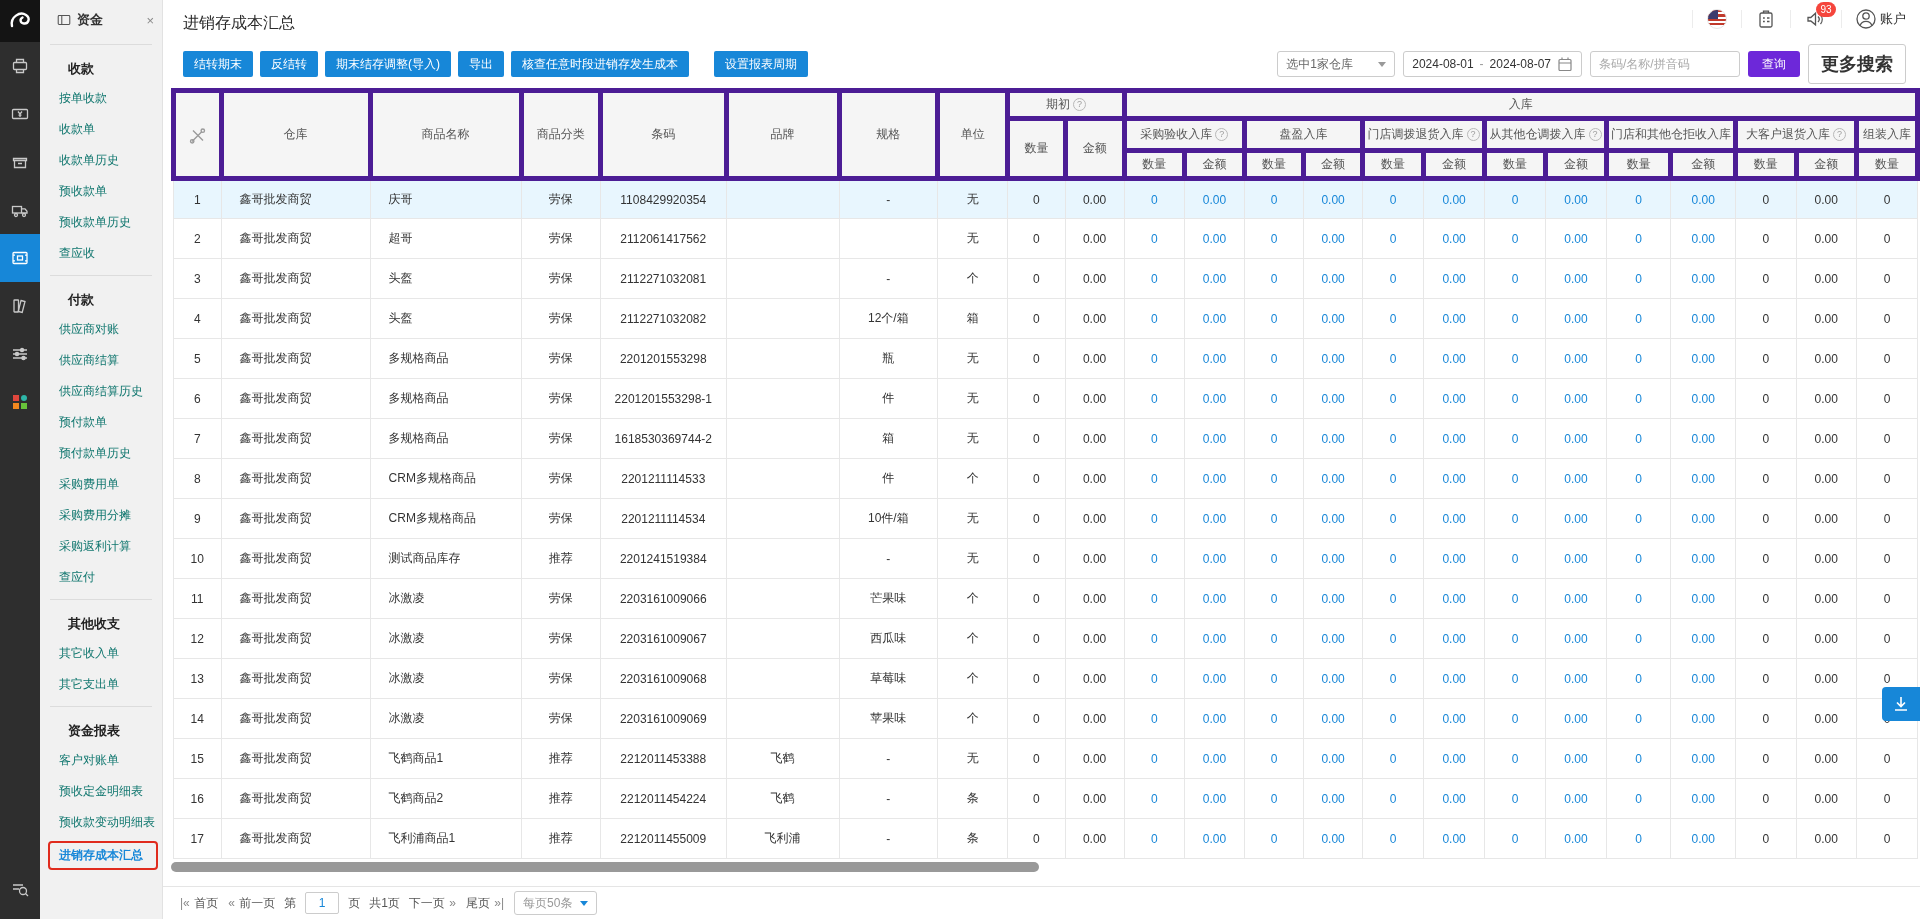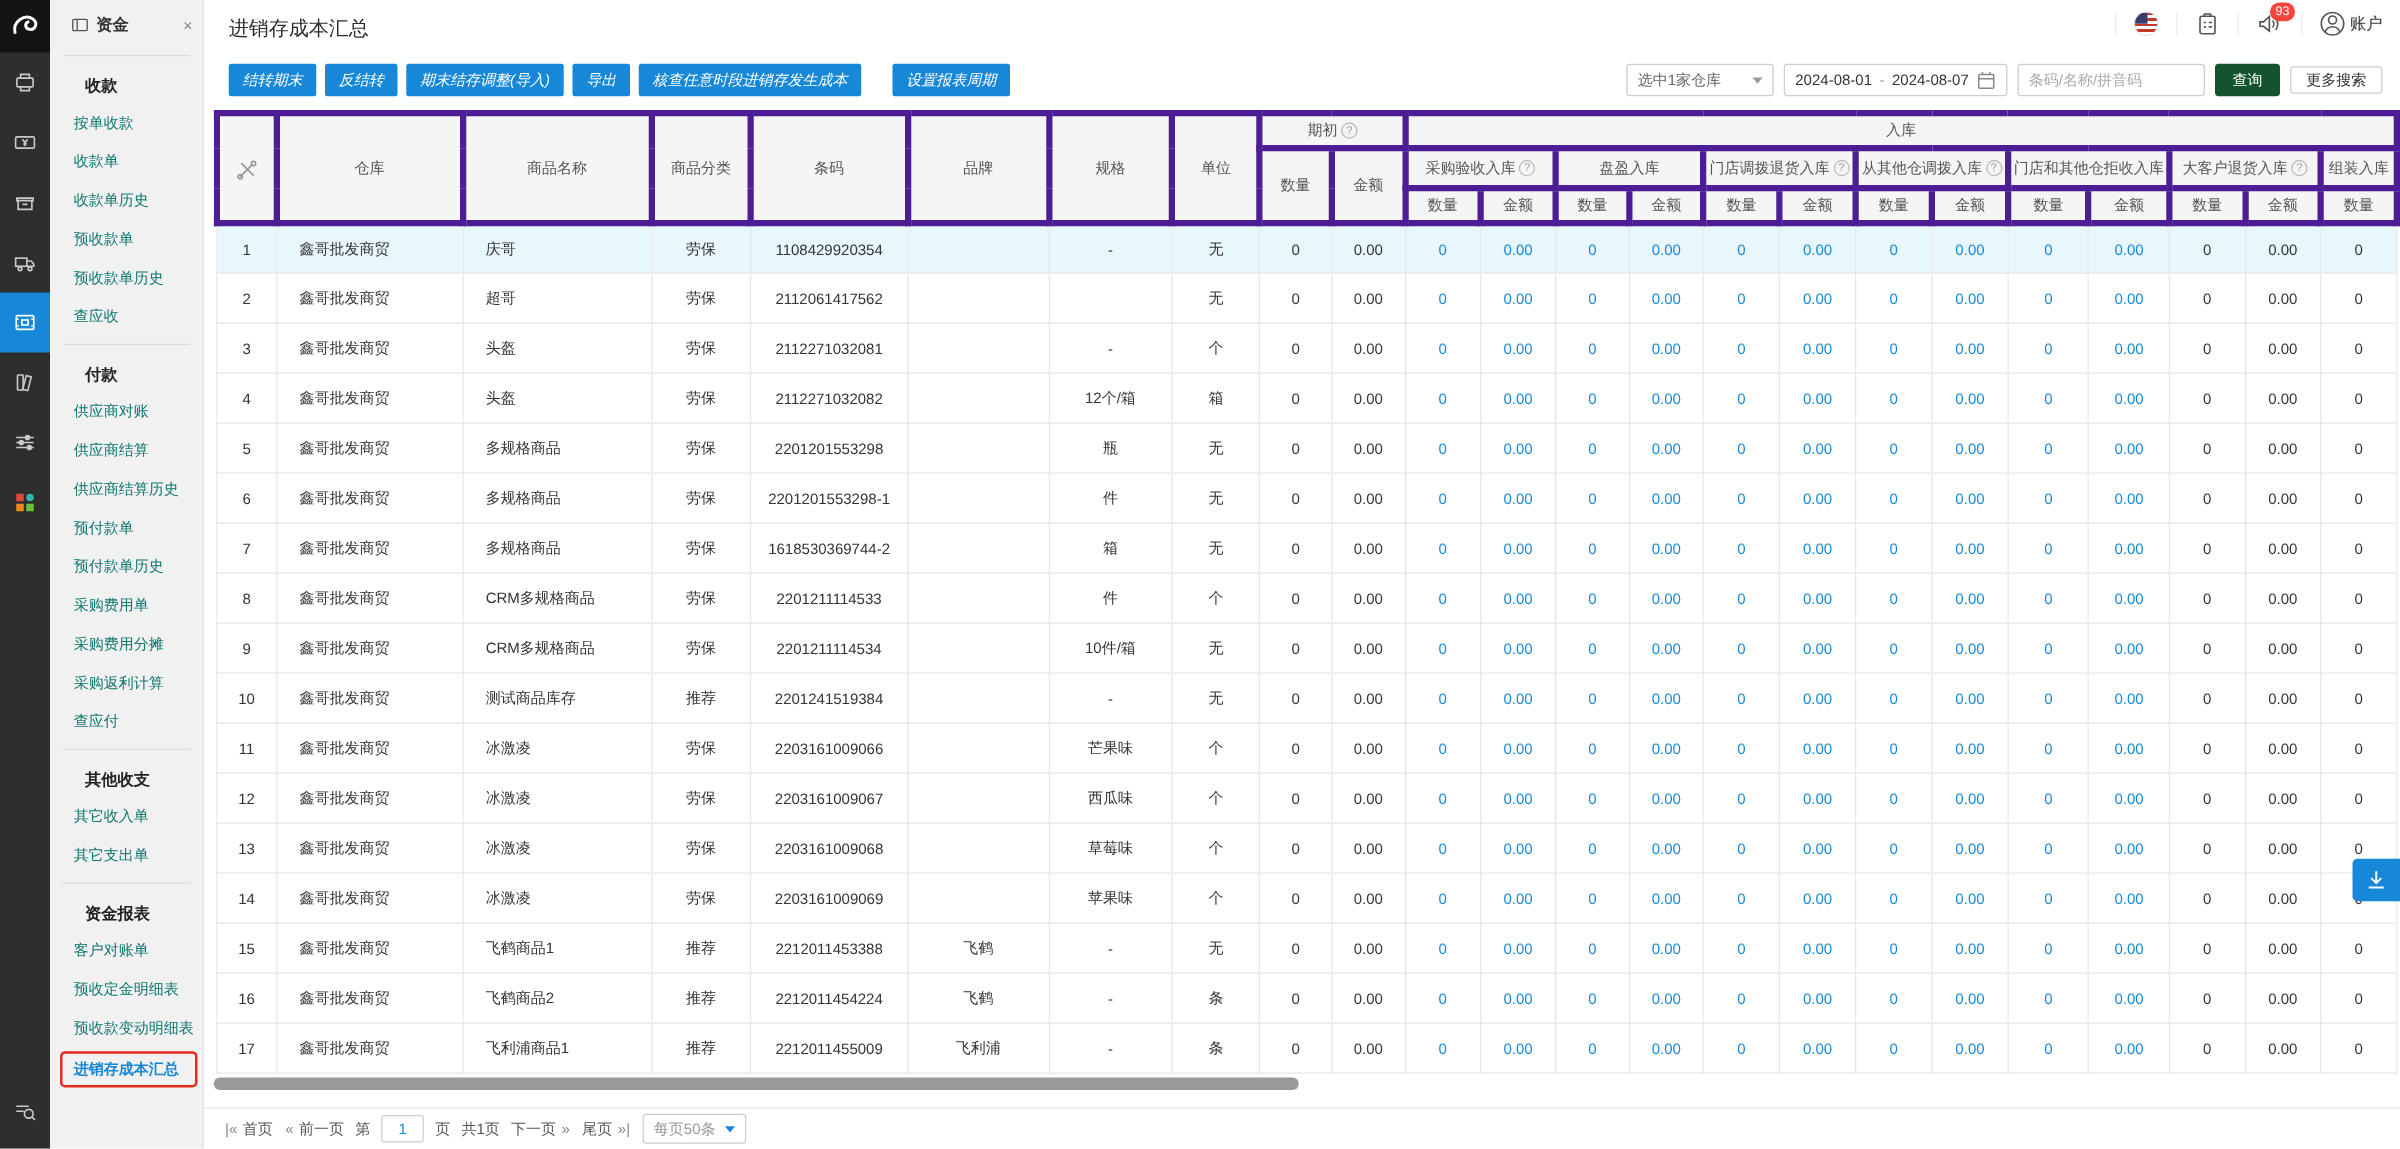--- a/index.html
+++ b/index.html
@@ -33,36 +33,36 @@
           background:repeating-linear-gradient(180deg,#c0392b 0 2.2px,#fff 2.2px 4.4px); border:1px solid #e5e5e5; }
   .flag::after { content:''; position:absolute; left:0; top:0; width:10px; height:9px; background:#3c3b6e; }
   .bell-wrap { position:relative; cursor:pointer; display:flex; }
   .badge { position:absolute; top:-7px; left:11px; min-width:20px; height:15px; padding:0 4px; background:#f5453c; color:#fff;
            font-size:10px; line-height:15px; text-align:center; border-radius:8px; }
   .account { display:flex; align-items:center; gap:4px; cursor:pointer; font-size:13px; color:#333; }
   
   .toolbar { position:absolute; left:20px; top:50px; right:14px; height:28px; display:flex; justify-content:space-between; align-items:center; }
   .btn-row { display:flex; align-items:center; }
   .tb-btn { height:26px; padding:0 11px; margin-right:7px; background:#1787d8; color:#fff; border:none; border-radius:2px;
-            font-size:12px; cursor:pointer; font-family:inherit; white-space:nowrap;font-style:italic; }
+            font-size:12px; cursor:pointer; font-family:inherit; white-space:nowrap; }
   .right-controls { display:flex; align-items:center; gap:8px; }
   .select { width:118px; height:26px; border:1px solid #ccc; border-radius:3px; background:#fff; color:#666;
             display:flex; align-items:center; padding:0 8px; cursor:pointer; }
   .select span.lbl { flex:1; white-space:nowrap; overflow:hidden; }
   .caret { width:0; height:0; border-left:4px solid transparent; border-right:4px solid transparent; border-top:5px solid #999; }
   .caret.blue { border-top-color:#1787d8; }
   .datebox { height:26px; border:1px solid #ccc; border-radius:3px; background:#fff; display:flex; align-items:center;
              gap:6px; padding:0 8px; color:#333; cursor:pointer; white-space:nowrap; }
   .search { width:150px; height:26px; border:1px solid #ccc; border-radius:3px; padding:0 8px; font-size:12px;
             font-family:inherit; color:#333; outline:none; }
   .search::placeholder { color:#aaa; }
-  .query { height:26px; padding:0 14px; background:#14532d; border:none; border-radius:3px; color:#fff; font-size:12px;
+  .query { height:26px; padding:0 14px; background:#6d28d9; border:none; border-radius:3px; color:#fff; font-size:12px;
            cursor:pointer; font-family:inherit; }
-  .more { height:22px; padding:0 12px; background:#fff; border:1px solid #ccc; border-radius:3px; color:#333; font-size:12px;
-          cursor:pointer; font-family:inherit; }
+  .more { height:40px; padding:0 12px; background:#fff; border:1px solid #ccc; border-radius:3px; color:#333; font-size:18px;
+          cursor:pointer; font-family:inherit;font-weight:bold; }
   
   .tbl-wrap { position:absolute; left:8px; top:88px; width:1749px; height:772px; overflow:hidden; }
   .tbl { border-collapse:collapse; table-layout:fixed; }
   .tbl th { font-weight:normal; font-size:12px; color:#555; background:#f5f5f5; border:5px solid #4c1d95;
             padding:0 2px; white-space:nowrap; overflow:hidden; }
   .tbl td { border:1px solid #e7e7e7; height:40px; font-size:12px; color:#333; text-align:center; padding:0 4px;
             white-space:nowrap; overflow:hidden; background:#fff; }
   .tbl tr.hl td { background:#e8f6fe; }
   .tbl td.ta-l { text-align:left; padding-left:18px; }
   .tbl td.blue { color:#1787d8; cursor:pointer; }

